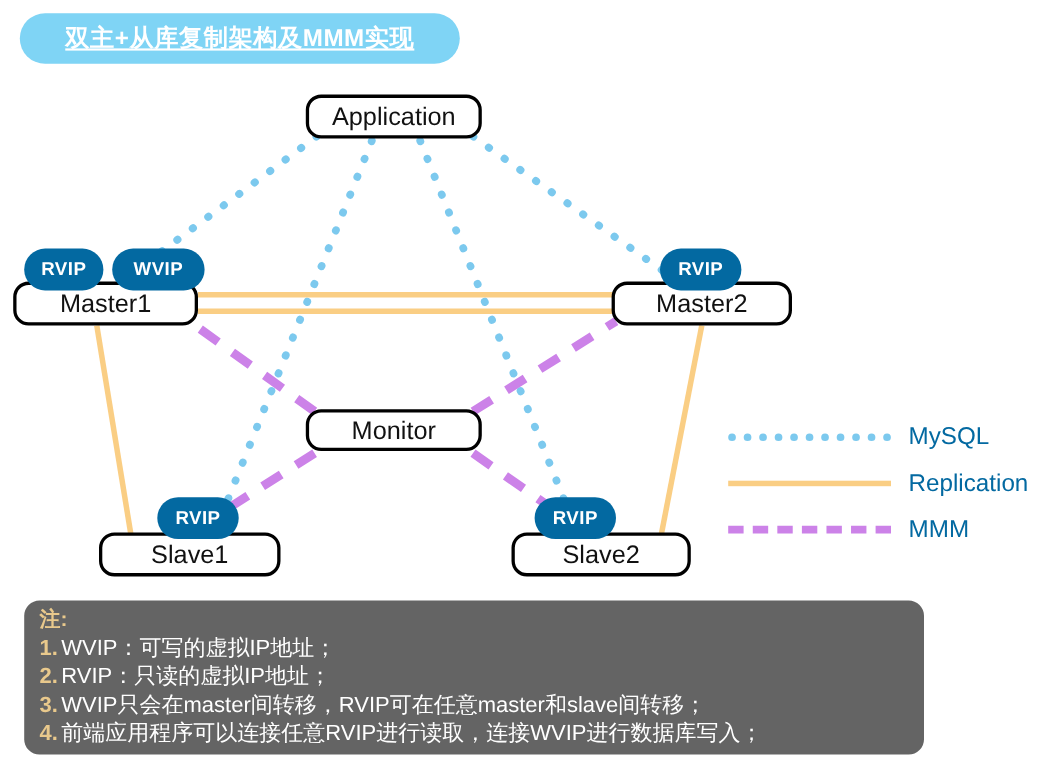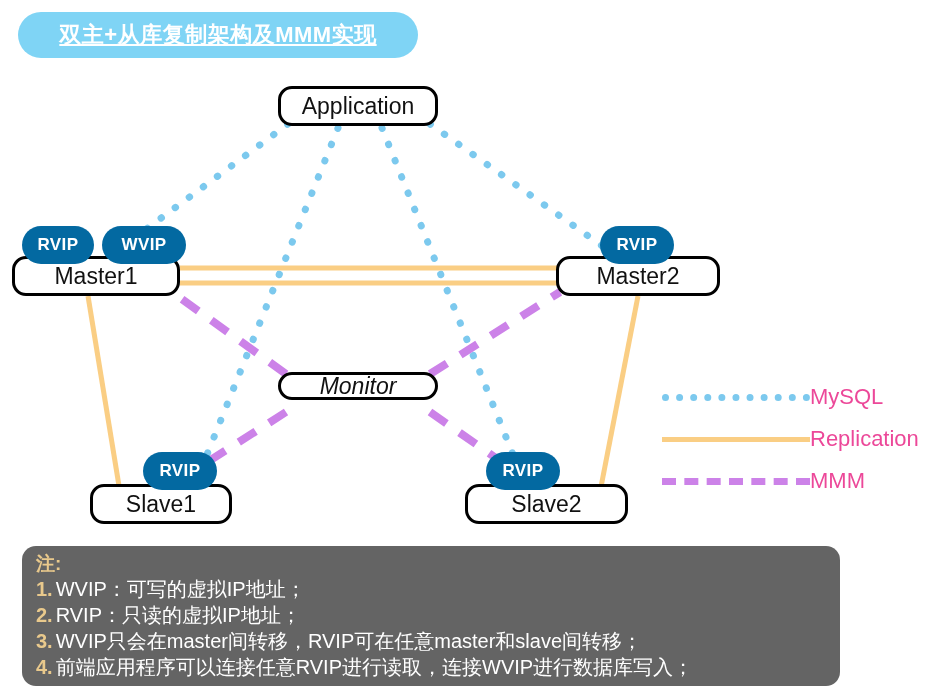--- a/index.html
+++ b/index.html
@@ -54,21 +54,21 @@
     color:#ffffff;font-size:17px;font-weight:bold;letter-spacing:.4px;
     white-space:nowrap;
   }
 
   
   .legend{position:absolute;left:662px;top:376px;width:290px;z-index:7;}
   .legend-row{
     display:flex;align-items:center;height:42px;
   }
   .legend-swatch{width:148px;height:8px;position:relative;flex:0 0 148px;}
-  .legend-label{font-size:22px;color:#ec4899;white-space:nowrap;}
+  .legend-label{margin-left:16px;font-size:22px;color:#0369a1;white-space:nowrap;}
   .sw-dotted{
     height:0;border-top:7px dotted #7cc9ee;
   }
   .sw-solid{
     height:0;border-top:5px solid #face84;
   }
   .sw-dashed{
     height:0;border-top:7px dashed #cc82e8;
   }
 
@@ -131,25 +131,25 @@
   </div>
 
   <div class="node" style="left:12px;top:256px;width:168px;height:40px;">
     <span class="label">Master1</span>
   </div>
 
   <div class="node" style="left:556px;top:256px;width:164px;height:40px;">
     <span class="label">Master2</span>
   </div>
 
-  <div class="node" style="left:278px;top:372px;width:160px;height:28px;font-style:italic;">
+  <div class="node" style="left:278px;top:372px;width:160px;height:38px;">
     <span class="label">Monitor</span>
   </div>
 
-  <div class="node" style="left:90px;top:484px;width:142px;height:40px;">
+  <div class="node" style="left:90px;top:484px;width:165px;height:40px;">
     <span class="label">Slave1</span>
   </div>
 
   <div class="node" style="left:465px;top:484px;width:163px;height:40px;">
     <span class="label">Slave2</span>
   </div>
 
   <div class="vip" style="left:22px;top:226px;width:72px;height:38px;">
     <span class="vtxt">RVIP</span>
   </div>

